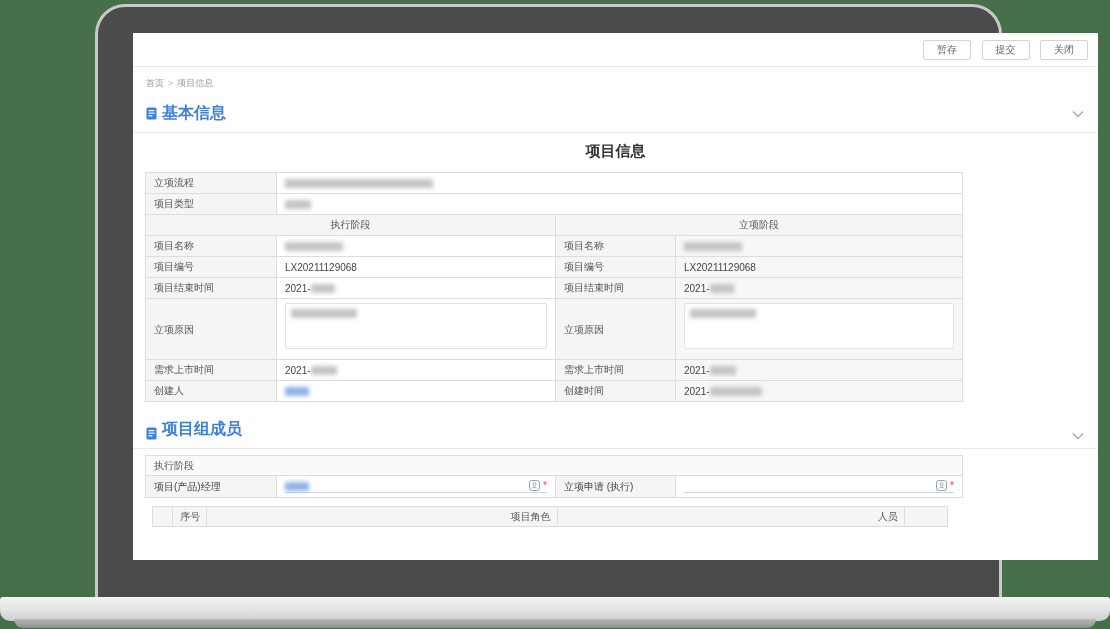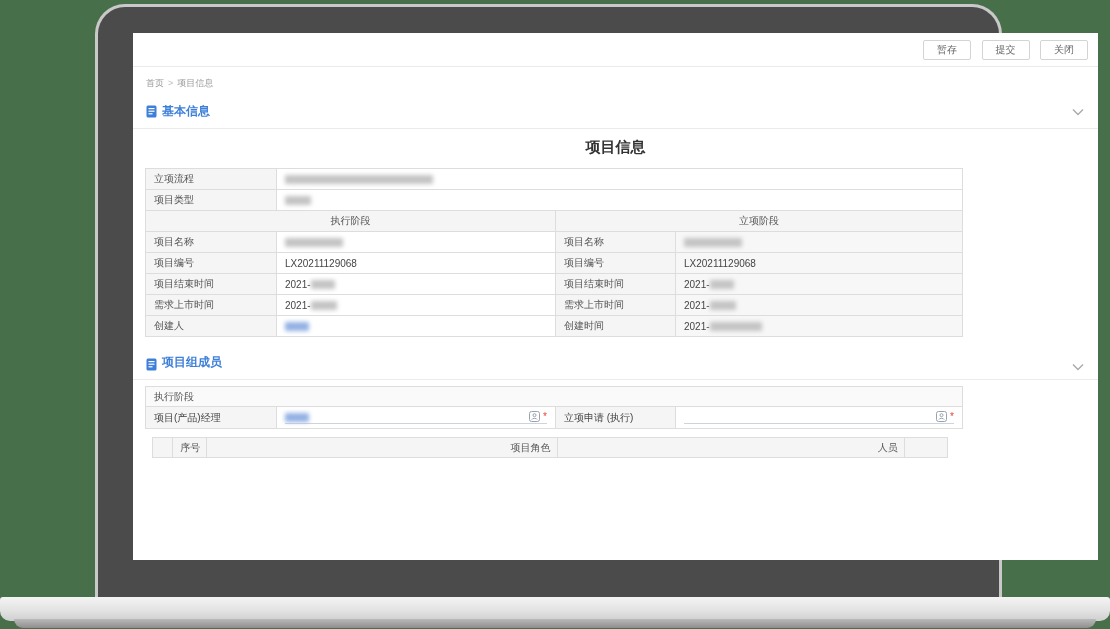--- a/index.html
+++ b/index.html
@@ -20,21 +20,21 @@
 
   .toolbar{padding:6px 10px 0 0;text-align:right;}
   .btn{display:inline-block;min-width:34px;padding:2px 6px;margin-left:6px;font-size:10px;color:#666;
        background:#fff;border:1px solid #d4d4d4;border-radius:2px;text-align:center;cursor:pointer;}
   .top-divider{border-bottom:1px solid #ebebeb;margin-top:6px;}
 
   .breadcrumb{margin:10px 0 0 13px;font-size:9px;color:#999;}
   .breadcrumb .sep{margin:0 4px;color:#bbb;}
 
   .section-head{margin:13px 14px 0 13px;display:flex;align-items:center;}
-  .section-title{color:#3d7fd9;font-size:12px;font-weight:bold;margin-left:5px;}
+  .section-title{color:#3d7fd9;font-size:16px;font-weight:bold;margin-left:5px;}
   .section-head .spacer{flex:1;}
   .section-divider{border-bottom:1px solid #ebebeb;margin:8px 0 0 0;}
 
   .page-title{text-align:center;font-size:15px;font-weight:bold;color:#333;margin-top:9px;}
 
   table{border-collapse:collapse;table-layout:fixed;}
   .ftable{margin:11px 0 0 12px;width:817px;}
   .ftable td{border:1px solid #ddd;font-size:10px;color:#444;padding:2px 8px;height:16px;overflow:hidden;white-space:nowrap;}
   td.lbl{background:#f5f5f5;color:#555;}
   td.ro{background:#f7f7f7;}
@@ -134,20 +134,30 @@
         <td class="lbl">项目编号</td>
         <td>LX20211129068</td>
         <td class="lbl">项目编号</td>
         <td class="ro">LX20211129068</td>
       </tr>
       <tr>
         <td class="lbl">项目结束时间</td>
         <td><span>2021-</span><span class="rd" style="width:24px"></span></td>
         <td class="lbl">项目结束时间</td>
         <td class="ro"><span>2021-</span><span class="rd" style="width:24px"></span></td>
+      </tr>
+      <tr class="reason-row">
+        <td class="lbl" style="vertical-align:middle;">立项原因</td>
+        <td>
+          <div class="textbox"><span class="rd" style="width:66px"></span></div>
+        </td>
+        <td class="lbl" style="vertical-align:middle;">立项原因</td>
+        <td class="ro">
+          <div class="textbox"><span class="rd" style="width:66px"></span></div>
+        </td>
       </tr>
       <tr>
         <td class="lbl">需求上市时间</td>
         <td><span>2021-</span><span class="rd" style="width:26px"></span></td>
         <td class="lbl">需求上市时间</td>
         <td class="ro"><span>2021-</span><span class="rd" style="width:26px"></span></td>
       </tr>
       <tr>
         <td class="lbl">创建人</td>
         <td><span class="rd blue" style="width:24px"></span></td>

